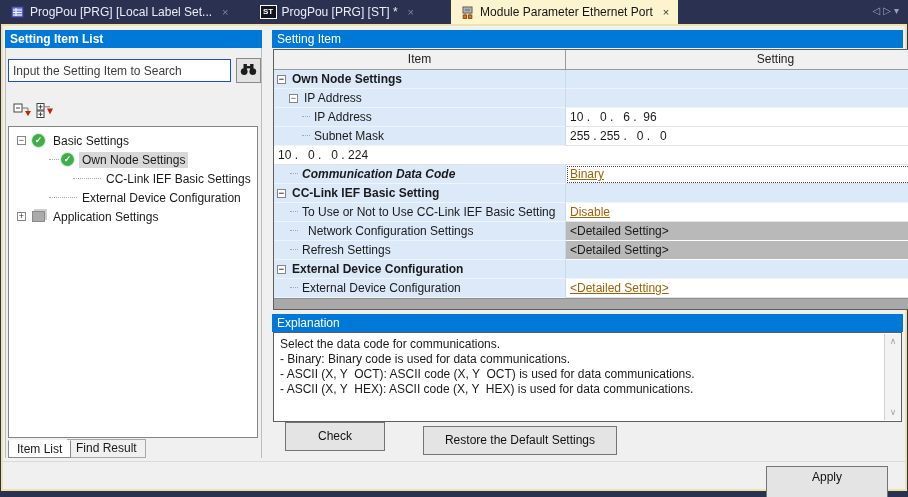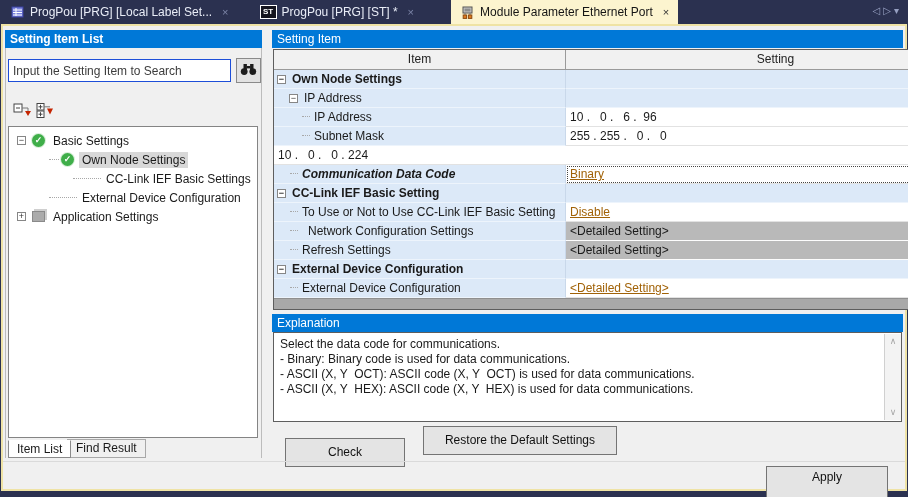--- a/index.html
+++ b/index.html
@@ -83,21 +83,21 @@
           border:1px solid #5e5e5e;box-sizing:border-box;padding:4px 24px 4px 6px;}
   .ex-line{line-height:15px;white-space:pre;}
   .ex-scroll{position:absolute;left:884px;top:334px;width:16px;height:86px;background:#f3f3f3;
              border-left:1px solid #d0d0d0;}
   .sarrow{position:absolute;left:0;width:16px;height:15px;text-align:center;color:#a6a6a6;font-size:9px;line-height:15px;}
   .sarrow.up{top:0;} .sarrow.dn{bottom:0;}
 
   
   .btn{position:absolute;background:#e4e4e4;border:1px solid #747474;text-align:center;box-sizing:border-box;
        font:12px "Liberation Sans",sans-serif;color:#111;}
-  .btn-check{left:285px;top:438px;width:120px;height:29px;line-height:27px;}
+  .btn-check{left:285px;top:422px;width:100px;height:29px;line-height:27px;}
   .btn-restore{left:423px;top:426px;width:194px;height:29px;line-height:27px;}
   .applybar-sep{position:absolute;left:3px;top:461px;width:902px;height:1px;background:#dadada;}
   .btn-apply{left:766px;top:466px;width:122px;height:34px;line-height:21px;}
 </style>
 </head>
 <body>
 
 <div class="stage">
 
   <div class="tabbar">

